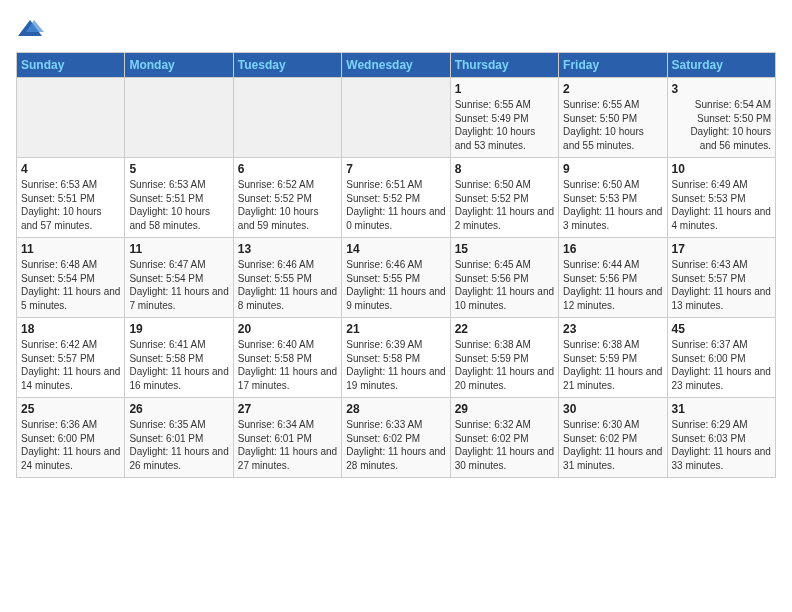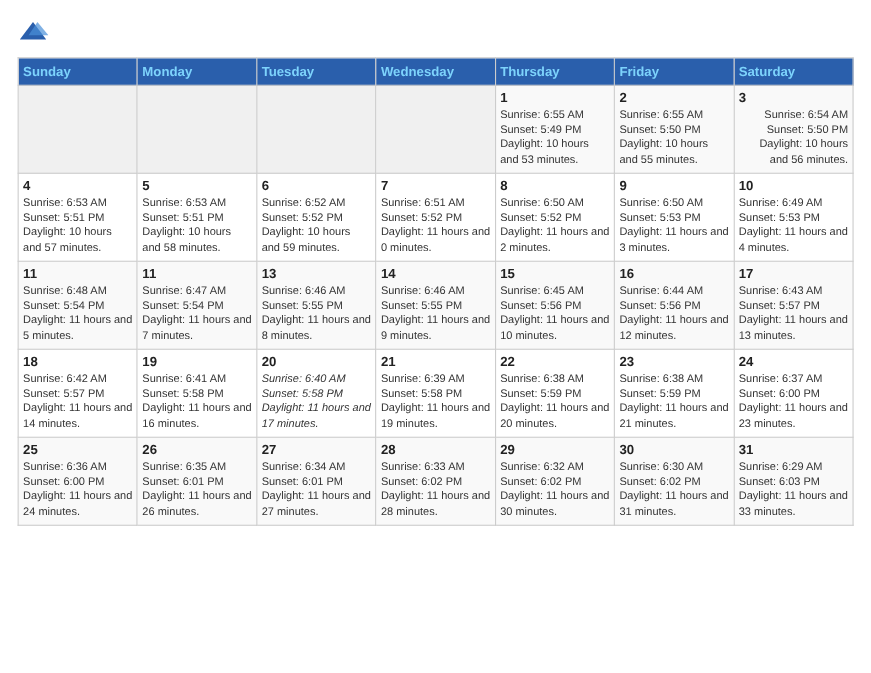--- a/index.html
+++ b/index.html
@@ -243,21 +243,21 @@
 Daylight: 11 hours and 14 minutes.</div>
         </td>
         <td>
           <span class="day-number">19</span>
           <div class="day-info" style="white-space: pre-line;">Sunrise: 6:41 AM
 Sunset: 5:58 PM
 Daylight: 11 hours and 16 minutes.</div>
         </td>
         <td>
           <span class="day-number">20</span>
-          <div class="day-info" style="white-space: pre-line; font-style: italic;">Sunrise: 6:40 AM
+          <div class="day-info" style="white-space: pre-line;">Sunrise: 6:40 AM
 Sunset: 5:58 PM
 Daylight: 11 hours and 17 minutes.</div>
         </td>
         <td>
           <span class="day-number">21</span>
           <div class="day-info" style="white-space: pre-line;">Sunrise: 6:39 AM
 Sunset: 5:58 PM
 Daylight: 11 hours and 19 minutes.</div>
         </td>
         <td>
@@ -266,21 +266,21 @@
 Sunset: 5:59 PM
 Daylight: 11 hours and 20 minutes.</div>
         </td>
         <td>
           <span class="day-number">23</span>
           <div class="day-info" style="white-space: pre-line;">Sunrise: 6:38 AM
 Sunset: 5:59 PM
 Daylight: 11 hours and 21 minutes.</div>
         </td>
         <td>
-          <span class="day-number">24</span>
+          <span class="day-number">45</span>
           <div class="day-info" style="white-space: pre-line;">Sunrise: 6:37 AM
 Sunset: 6:00 PM
 Daylight: 11 hours and 23 minutes.</div>
         </td>
       </tr>
       <tr>
         <td>
           <span class="day-number">25</span>
           <div class="day-info" style="white-space: pre-line;">Sunrise: 6:36 AM
 Sunset: 6:00 PM

